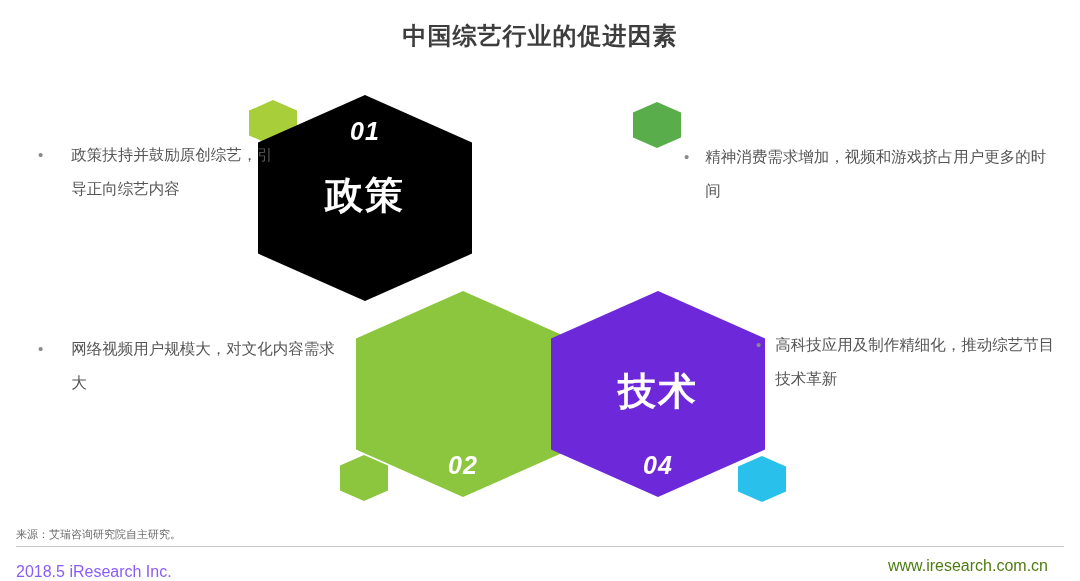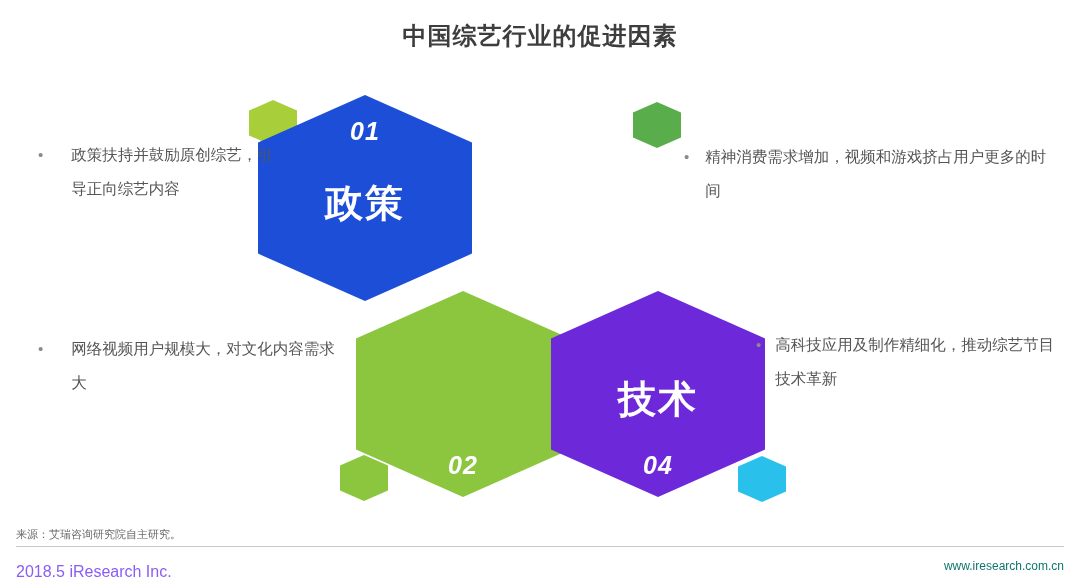--- a/index.html
+++ b/index.html
@@ -64,21 +64,21 @@
     color: #ffffff;
     font-weight: bold;
     font-size: 25px;
     letter-spacing: 1px;
     line-height: 28px;
     font-style: italic;
   }
 
   
   .hex-big { width: 214px; height: 206px; }
-  .hex-big .hex-label { top: 78px; margin-top: 8px; }
+  .hex-big .hex-label { top: 78px; }
   .hex-big.num-top .hex-num { top: 22px; }
   .hex-big.num-bottom .hex-num { bottom: 18px; }
 
   
   .hex-small { width: 48px; height: 46px; }
 
   #hex-policy   { left: 258px; top: 95px;  background: #a8ce3a; }
   #hex-user     { left: 453px; top: 95px;  background: #5aad4b; }
   #hex-platform { left: 356px; top: 291px; background: #8cc63f; }
   #hex-tech     { left: 551px; top: 291px; background: #29c0ec; }
@@ -142,41 +142,41 @@
     position: absolute;
     left: 16px;
     top: 564px;
     font-size: 16px;
     color: #8b5cf6;
     line-height: 16px;
     white-space: nowrap;
   }
   .footer-right {
     position: absolute;
-    right: 16px;
+    right: 32px;
     top: 558px;
-    font-size: 12px;
-    color: #0f766e;
+    font-size: 16px;
+    color: #4d7c0f;
     line-height: 16px;
     white-space: nowrap;
   }
 </style>
 </head>
 <body>
 
 <div class="page-title">中国综艺行业的促进因素</div>
 
 <div class="stage">
 
   <div class="hex hex-small" id="hex-deco-tl" style="background: rgb(168, 206, 58);"></div>
   <div class="hex hex-small" id="hex-deco-tr" style="background: rgb(90, 173, 75);"></div>
   <div class="hex hex-small" id="hex-deco-bl" style="background: rgb(140, 198, 63);"></div>
   <div class="hex hex-small" id="hex-deco-br" style="background: rgb(41, 192, 236);"></div>
 
-  <div class="hex hex-big num-top" id="hex-policy" style="background: #1d4ed8;">
+  <div class="hex hex-big num-top" id="hex-policy" style="background: #000000;">
     <div class="hex-num">01</div>
     <div class="hex-label">政策</div>
   </div>
 
 
   <div class="hex hex-big num-bottom" id="hex-platform" style="background: rgb(140, 198, 63);">
     <div class="hex-num">02</div>
   </div>
 
   <div class="hex hex-big num-bottom" id="hex-tech" style="background: #6d28d9;">

